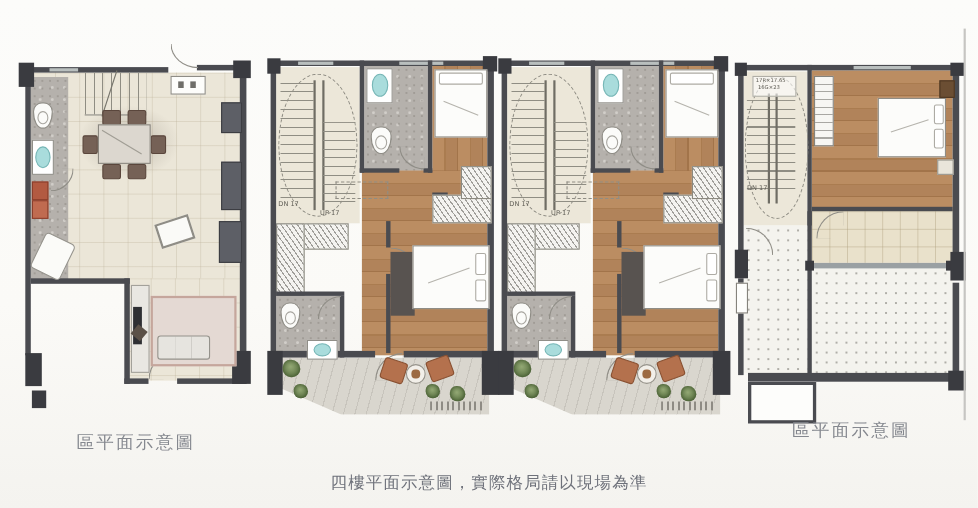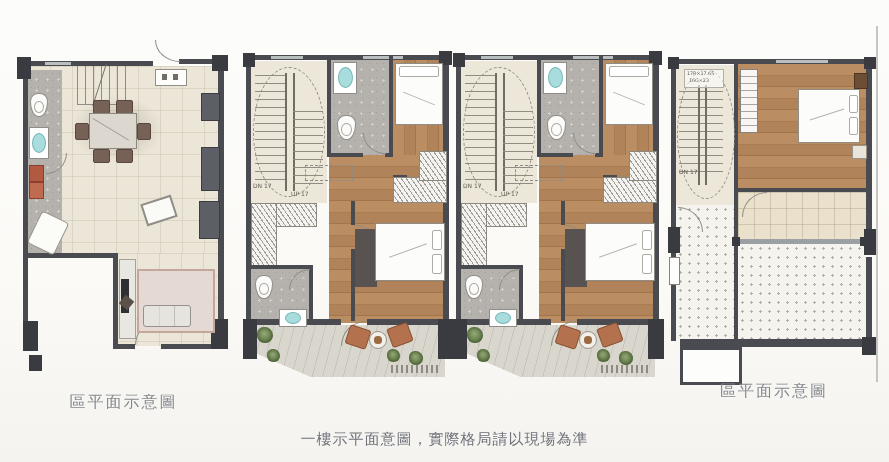--- a/index.html
+++ b/index.html
@@ -347,16 +347,16 @@
       <div class="pillow abs" style="left:50px;top:27px;width:7px;height:16px"></div>
       <div class="crease abs" style="left:10px;top:24px;width:36px;transform:rotate(-18deg)"></div>
     </div>
     <div class="abs" style="left:186px;top:16px;width:12px;height:14px;background:#6b4e33;border:1px solid #4e3722"></div>
     <div class="abs" style="left:184px;top:88px;width:13px;height:12px;background:#e9e5da;border:1px solid #97948c"></div>
   </div>
 
   <div class="plabel" style="left:15px;top:392px;width:217px">區平面示意圖</div>
   <div class="plabel" style="left:668px;top:381px;width:212px">區平面示意圖</div>
 
-  <div class="disc">一樓示平面意圖，實際格局請以現場為準</div>
+  <div class="disc">四樓平面示意圖，實際格局請以現場為準</div>
 
   <div class="abs edge-line" style="left:876px;top:26px;width:2px;height:356px"></div>
 </div>
 
 </body></html>

